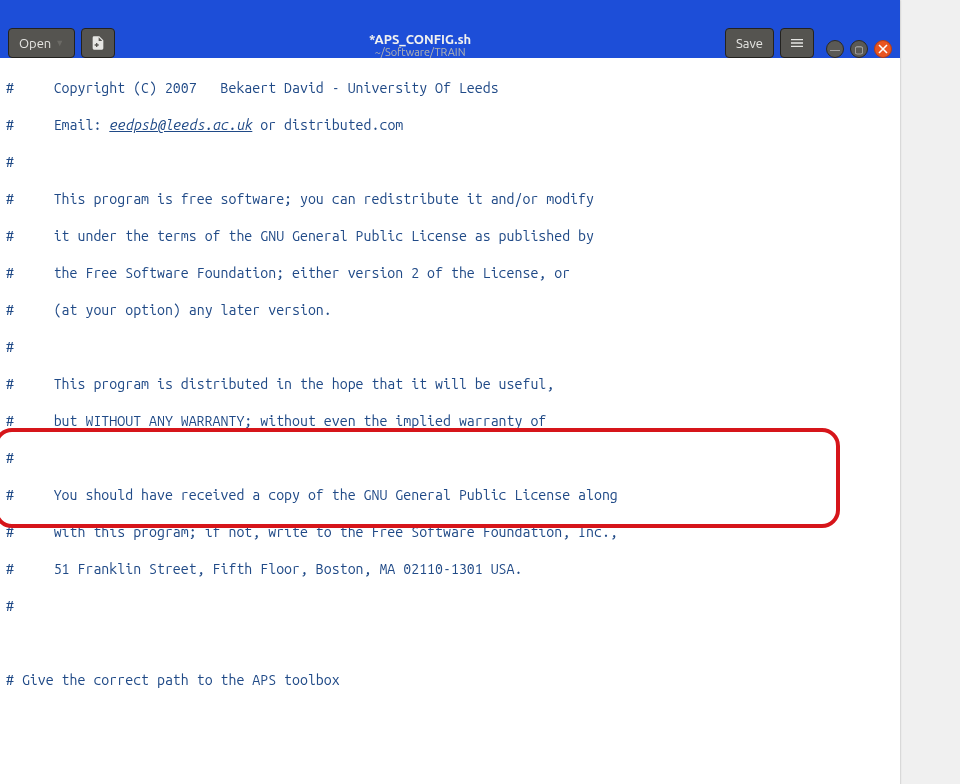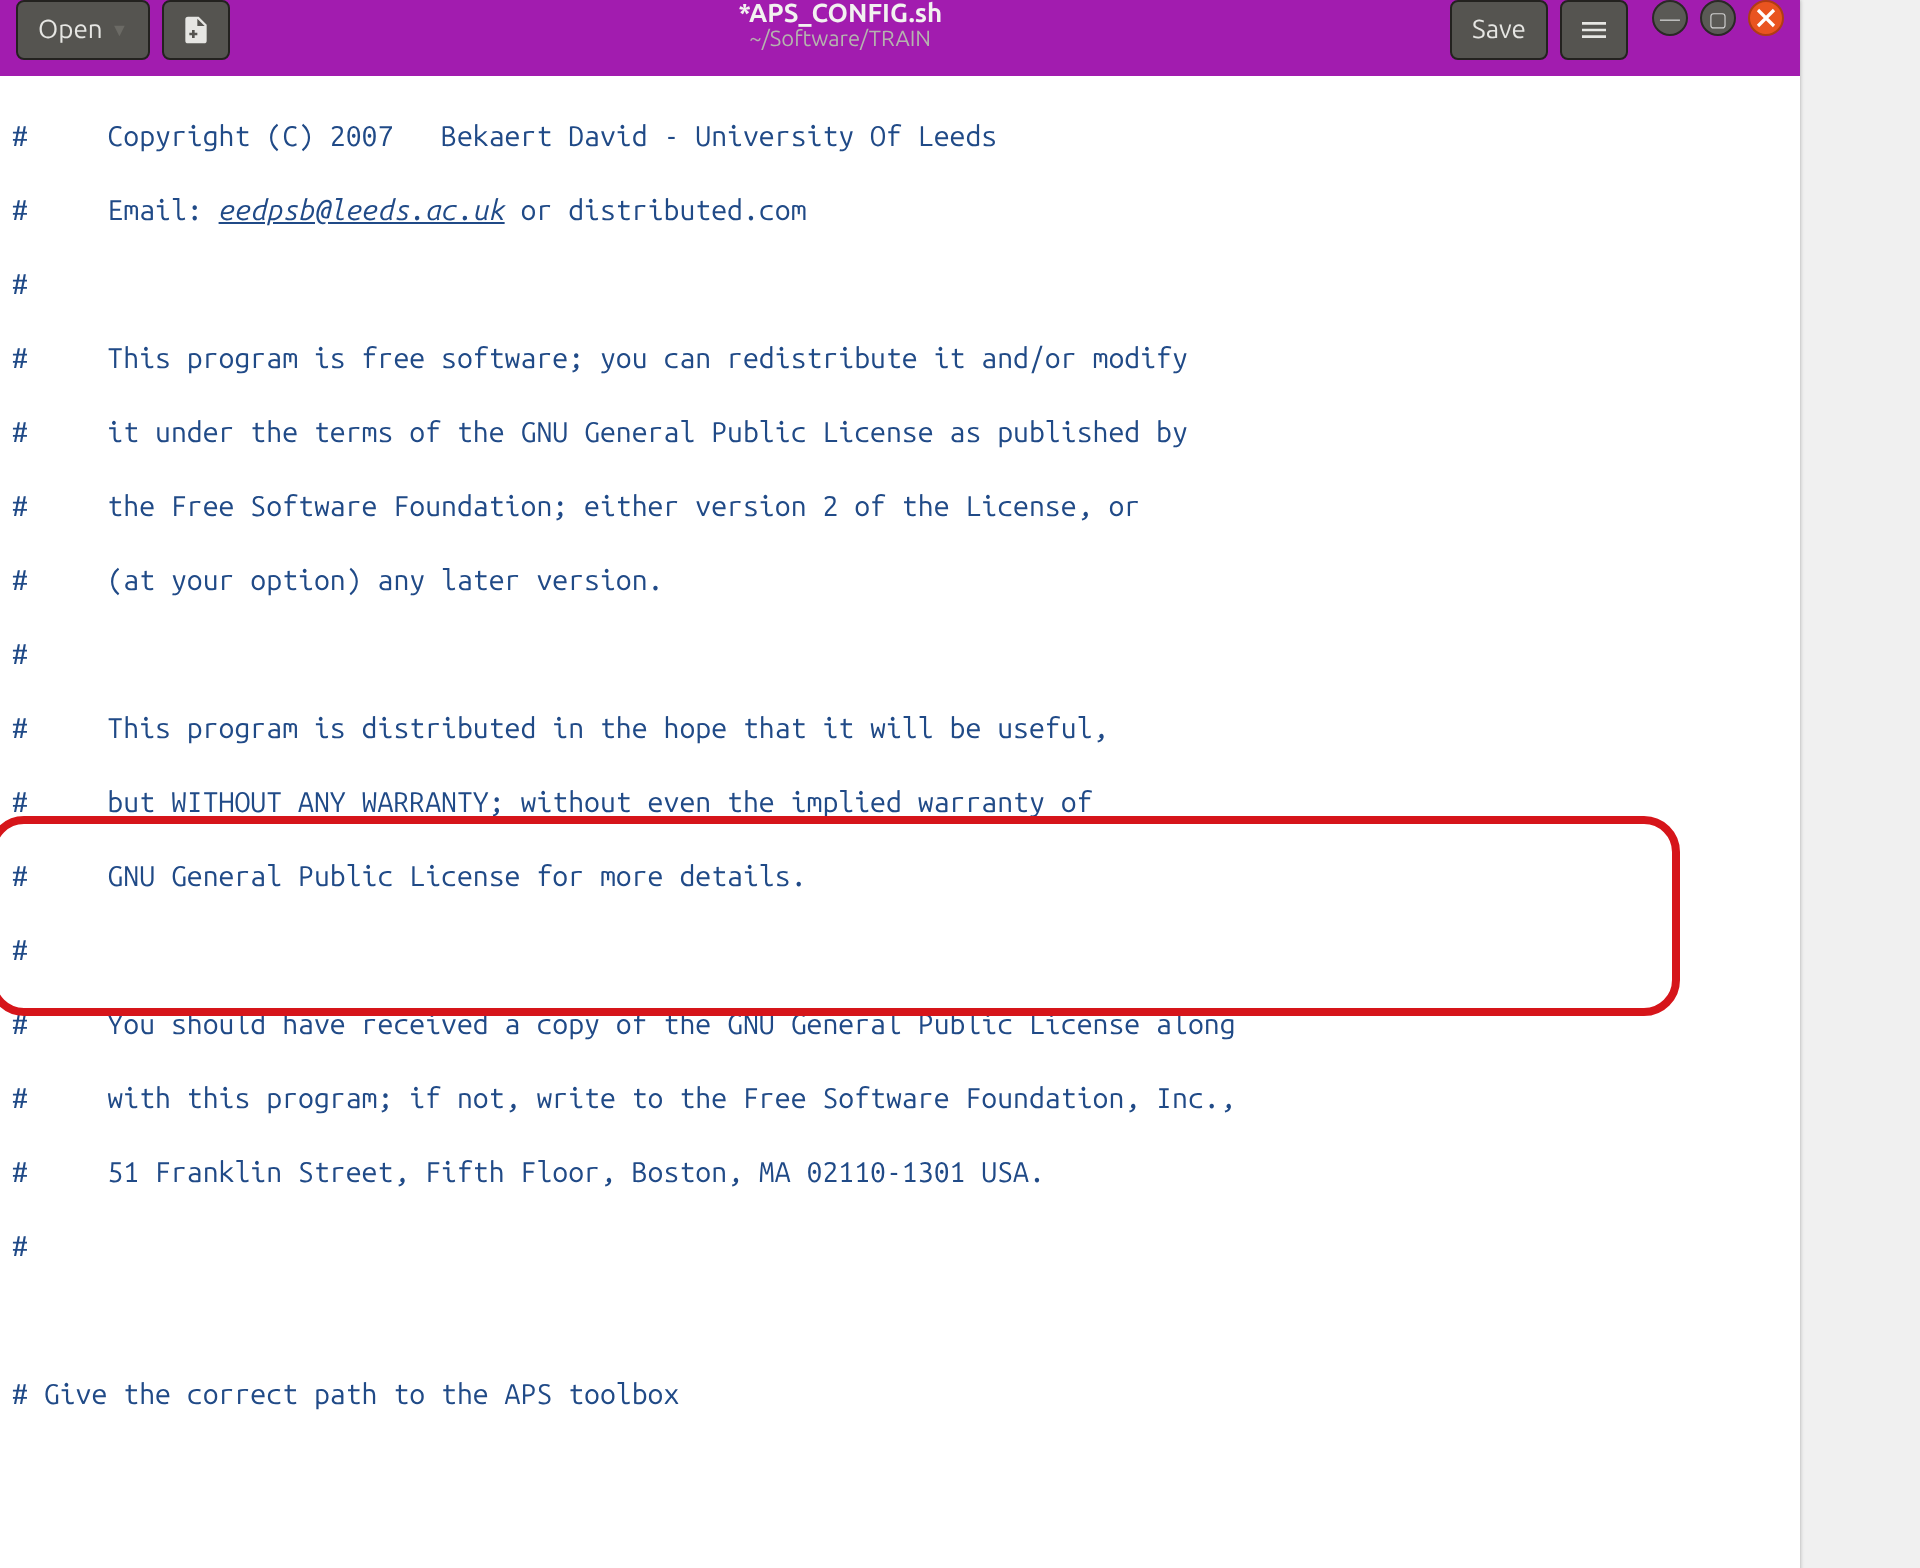--- a/index.html
+++ b/index.html
@@ -11,24 +11,24 @@
   overflow: hidden;
 }
 .window {
   width: 900px;
   background: #fff;
   display: flex;
   flex-direction: column;
   box-shadow: 0 0 2px rgba(0,0,0,0.3);
 }
 .titlebar {
-  background: #a21caf;
-  height: 38px;
+  background: #1d4ed8;
+  height: 58px;
   display: flex;
-  align-items: flex-start;
+  align-items: flex-end;
   padding: 0 8px;
   gap: 6px;
 }
 .btn {
   background: #555450;
   border: 1px solid #23221f;
   color: #e6e6e3;
   font-size: 13px;
   border-radius: 4px;
   height: 30px;
@@ -120,21 +120,20 @@
 <div><span class="c-blue">#<span>     Copyright (C) 2007   Bekaert David - University Of Leeds</span></span></div>
 <div><span class="c-blue">#<span>     Email: </span><a class="email">eedpsb@leeds.ac.uk</a><span> or distributed.com</span></span></div>
 <div><span class="c-blue">#</span></div>
 <div><span class="c-blue">#<span>     This program is free software; you can redistribute it and/or modify</span></span></div>
 <div><span class="c-blue">#<span>     it under the terms of the GNU General Public License as published by</span></span></div>
 <div><span class="c-blue">#<span>     the Free Software Foundation; either version 2 of the License, or</span></span></div>
 <div><span class="c-blue">#<span>     (at your option) any later version.</span></span></div>
 <div><span class="c-blue">#</span></div>
 <div><span class="c-blue">#<span>     This program is distributed in the hope that it will be useful,</span></span></div>
 <div><span class="c-blue">#<span>     but WITHOUT ANY WARRANTY; without even the implied warranty of</span></span></div>
-<div><span class="c-blue">#<span>     GNU General Public License for more details.</span></span></div>
 <div><span class="c-blue">#</span></div>
 <div><span class="c-blue">#<span>     You should have received a copy of the GNU General Public License along</span></span></div>
 <div><span class="c-blue">#<span>     with this program; if not, write to the Free Software Foundation, Inc.,</span></span></div>
 <div><span class="c-blue">#<span>     51 Franklin Street, Fifth Floor, Boston, MA 02110-1301 USA.</span></span></div>
 <div><span class="c-blue">#</span></div>
 <div> </div>
 <div><span class="c-blue">#<span> Give the correct path to the APS toolbox</span></span></div>
 <div> </div>
 
 

